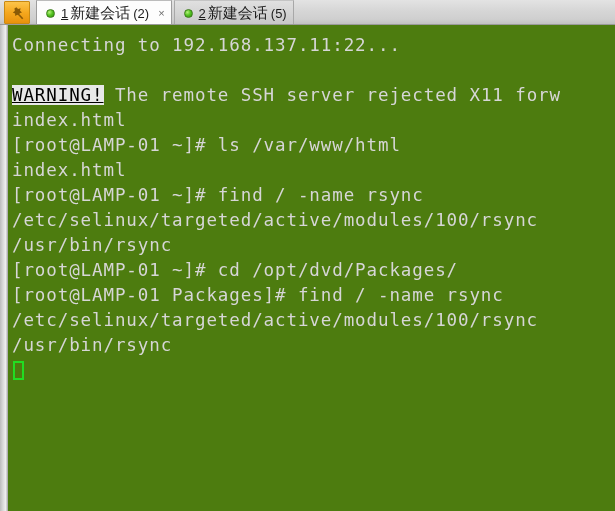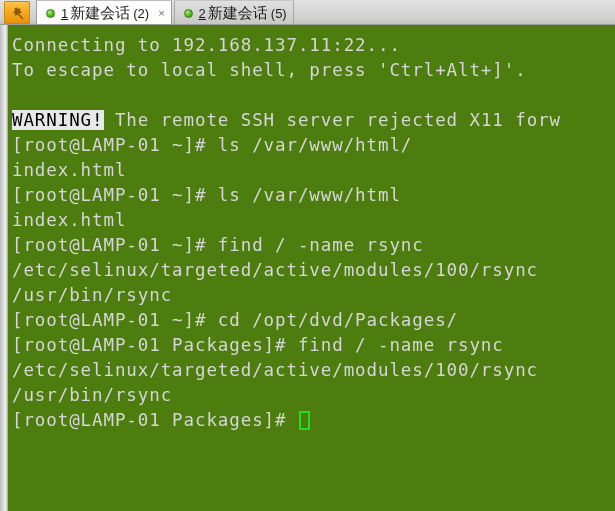--- a/index.html
+++ b/index.html
@@ -146,20 +146,21 @@
     white-space: pre;
     letter-spacing: 0.9px;
     height: 25px;
     overflow: hidden;
   }
   .term-line.blank { color: transparent; }
 
   .inverse {
     background: #e8e8e8;
     color: #000000;
+    text-decoration: underline;
   }
 
   .cursor {
     display: inline-block;
     width: 11px;
     height: 19px;
     border: 2px solid #22dd22;
     box-sizing: border-box;
     vertical-align: -4px;
     margin-left: 1px;
@@ -195,34 +196,32 @@
     </div>
 
     <div class="tabbar-filler"></div>
   </div>
 
   <div class="left-gutter"></div>
 
   <div class="terminal">
 
     <div class="term-line">Connecting to 192.168.137.11:22...</div>
-    <div class="term-line">To escape to local shell, press 'Ctrl+Alt+]'.</div>
     <div class="term-line blank"></div>
 
     <div class="term-line"><span class="inverse">WARNING!</span><span> The remote SSH server rejected X11 forw</span></div>
 
-    <div class="term-line">[root@LAMP-01 ~]# ls /var/www/html/</div>
     <div class="term-line">index.html</div>
     <div class="term-line">[root@LAMP-01 ~]# ls /var/www/html</div>
     <div class="term-line">index.html</div>
     <div class="term-line">[root@LAMP-01 ~]# find / -name rsync</div>
     <div class="term-line">/etc/selinux/targeted/active/modules/100/rsync</div>
     <div class="term-line">/usr/bin/rsync</div>
     <div class="term-line">[root@LAMP-01 ~]# cd /opt/dvd/Packages/</div>
     <div class="term-line">[root@LAMP-01 Packages]# find / -name rsync</div>
     <div class="term-line">/etc/selinux/targeted/active/modules/100/rsync</div>
     <div class="term-line">/usr/bin/rsync</div>
 
-    <div class="term-line"><span>[root@LAMP-01 Packages]# </span><span class="cursor"></span></div>
+    <div class="term-line"><span class="cursor"></span></div>
 
   </div>
 
 </div>
 
 </body></html>

